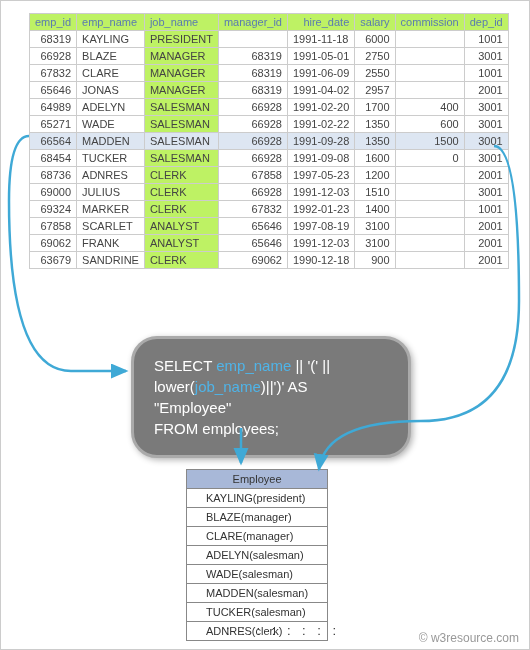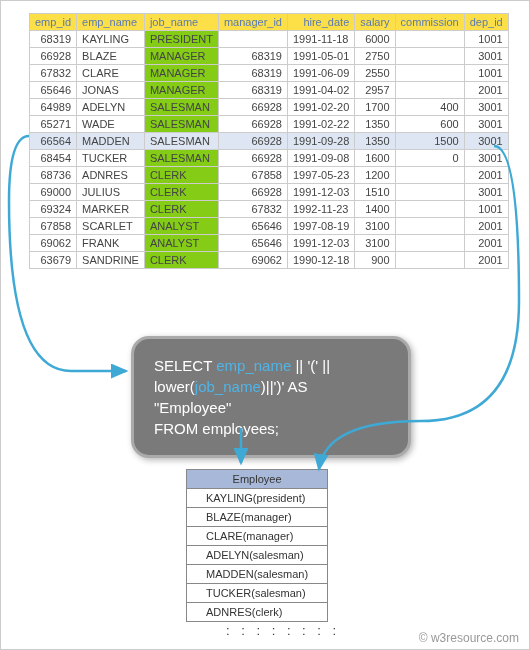--- a/index.html
+++ b/index.html
@@ -20,43 +20,43 @@
     top: 12px;
     left: 28px;
     font-size: 11px;
   }
   .source-table th {
     color: #5a7bb0;
     font-weight: normal;
     text-align: right;
     padding: 2px 5px;
     border: 1px solid #ccc;
-    background: #fde047;
+    background: #bef264;
   }
   .source-table th:first-child,
   .source-table th:nth-child(2),
   .source-table th:nth-child(3) { text-align: left; }
   .source-table td {
     border: 1px solid #ccc;
     padding: 2px 5px;
     text-align: right;
     color: #444;
     background: #fff;
   }
   .source-table td.txt { text-align: left; }
-  .source-table td.job { background: #84cc16; }
+  .source-table td.job { background: #bef264; }
   .source-table td.hl { background: #dde6f2; }
   .sql-box {
     position: absolute;
     top: 335px;
     left: 130px;
     width: 280px;
     background: #7a7a7a;
     color: #fff;
-    border-radius: 18px;
+    border-radius: 26px;
     padding: 16px 20px;
     font-size: 15px;
     line-height: 1.4;
     box-shadow: 2px 2px 6px rgba(0,0,0,0.3);
     border: 3px solid #aaa;
   }
   .sql-box .kw { color: #fff; }
   .sql-box .col { color: #4fb4e8; }
   .result-table {
     border-collapse: collapse;
@@ -216,21 +216,21 @@
         <td class="txt">1991-12-03</td>
         <td class="">1510</td>
         <td class=""></td>
         <td class="">3001</td>
       </tr>
       <tr>
         <td class="">69324</td>
         <td class="txt">MARKER</td>
         <td class="txt job">CLERK</td>
         <td class="">67832</td>
-        <td class="txt">1992-11-23</td>
+        <td class="txt">1992-01-23</td>
         <td class="">1400</td>
         <td class=""></td>
         <td class="">1001</td>
       </tr>
       <tr>
         <td class="">67858</td>
         <td class="txt">SCARLET</td>
         <td class="txt job">ANALYST</td>
         <td class="">65646</td>
         <td class="txt">1997-08-19</td>
@@ -278,20 +278,23 @@
         <td>KAYLING(president)</td>
       </tr>
       <tr>
         <td>BLAZE(manager)</td>
       </tr>
       <tr>
         <td>CLARE(manager)</td>
       </tr>
       <tr>
         <td>ADELYN(salesman)</td>
+      </tr>
+      <tr>
+        <td>WADE(salesman)</td>
       </tr>
       <tr>
         <td>MADDEN(salesman)</td>
       </tr>
       <tr>
         <td>TUCKER(salesman)</td>
       </tr>
       <tr>
         <td>ADNRES(clerk)</td>
       </tr>

